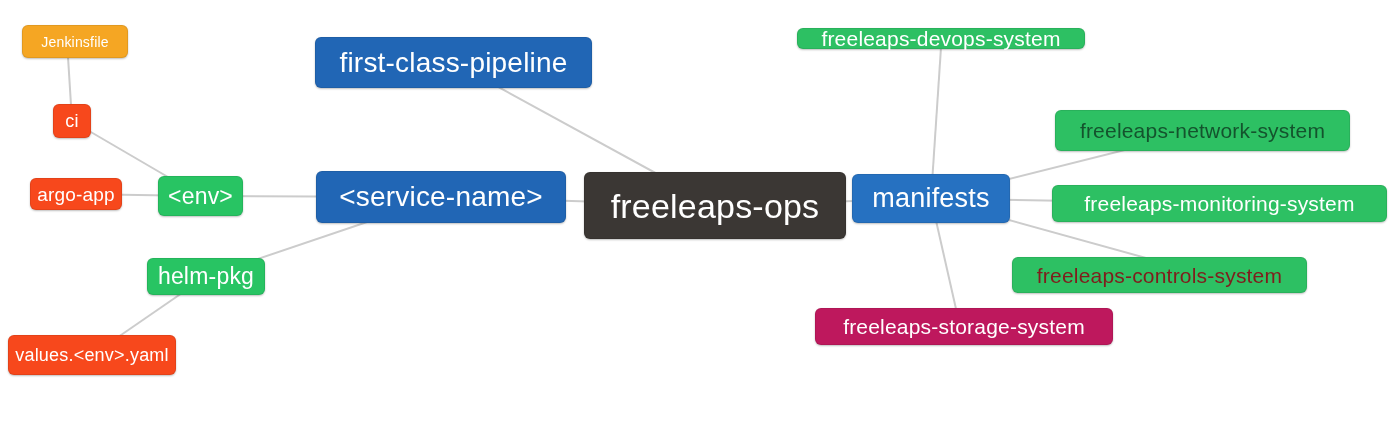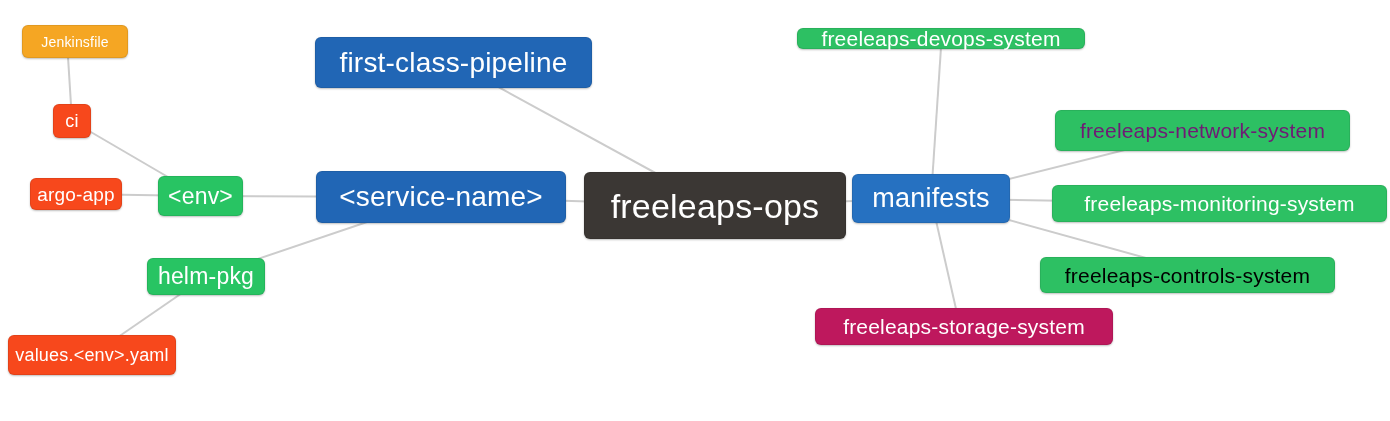--- a/index.html
+++ b/index.html
@@ -58,17 +58,17 @@
     <div class="node" style="left: 53px; top: 104px; width: 38px; height: 34px; font-size: 18px; background: rgb(247, 72, 28); color: rgb(255, 255, 255);">ci</div>
     <div class="node" style="left: 30px; top: 178px; width: 92px; height: 32px; font-size: 19px; background: rgb(247, 72, 28); color: rgb(255, 255, 255);">argo-app</div>
     <div class="node" style="left: 158px; top: 176px; width: 85px; height: 40px; font-size: 23px; background: rgb(40, 196, 99); color: rgb(255, 255, 255);">&lt;env&gt;</div>
     <div class="node" style="left: 147px; top: 258px; width: 118px; height: 37px; font-size: 23px; background: rgb(40, 196, 99); color: rgb(255, 255, 255);">helm-pkg</div>
     <div class="node" style="left: 8px; top: 335px; width: 168px; height: 40px; font-size: 18px; background: rgb(247, 72, 28); color: rgb(255, 255, 255);">values.&lt;env&gt;.yaml</div>
     <div class="node" style="left: 316px; top: 171px; width: 250px; height: 52px; font-size: 28px; background: rgb(33, 102, 181); color: rgb(255, 255, 255);">&lt;service-name&gt;</div>
     <div class="node" style="left: 315px; top: 37px; width: 277px; height: 51px; font-size: 28px; background: rgb(33, 102, 181); color: rgb(255, 255, 255);">first-class-pipeline</div>
     <div class="node" style="left: 584px; top: 172px; width: 262px; height: 67px; font-size: 34px; background: rgb(59, 55, 52); color: rgb(255, 255, 255);">freeleaps-ops</div>
     <div class="node" style="left: 852px; top: 174px; width: 158px; height: 49px; font-size: 27px; background: rgb(38, 113, 193); color: rgb(255, 255, 255);">manifests</div>
     <div class="node" style="left: 797px; top: 28px; width: 288px; height: 21px; font-size: 21px; background: rgb(45, 192, 99); color: rgb(255, 255, 255);">freeleaps-devops-system</div>
-    <div class="node" style="left: 1055px; top: 110px; width: 295px; height: 41px; font-size: 21px; background: rgb(45, 192, 99); color: #701a75;">freeleaps-network-system</div>
+    <div class="node" style="left: 1055px; top: 110px; width: 295px; height: 41px; font-size: 21px; background: rgb(45, 192, 99); color: #14532d;">freeleaps-network-system</div>
     <div class="node" style="left: 1052px; top: 185px; width: 335px; height: 37px; font-size: 21px; background: rgb(45, 192, 99); color: rgb(255, 255, 255);">freeleaps-monitoring-system</div>
-    <div class="node" style="left: 1040px; top: 257px; width: 295px; height: 36px; font-size: 21px; background: rgb(45, 192, 99); color: #000000;">freeleaps-controls-system</div>
+    <div class="node" style="left: 1012px; top: 257px; width: 295px; height: 36px; font-size: 21px; background: rgb(45, 192, 99); color: #7f1d1d;">freeleaps-controls-system</div>
     <div class="node" style="left: 815px; top: 308px; width: 298px; height: 37px; font-size: 21px; background: #be185d; color: rgb(255, 255, 255);">freeleaps-storage-system</div>
   </div>
 
 </body></html>

